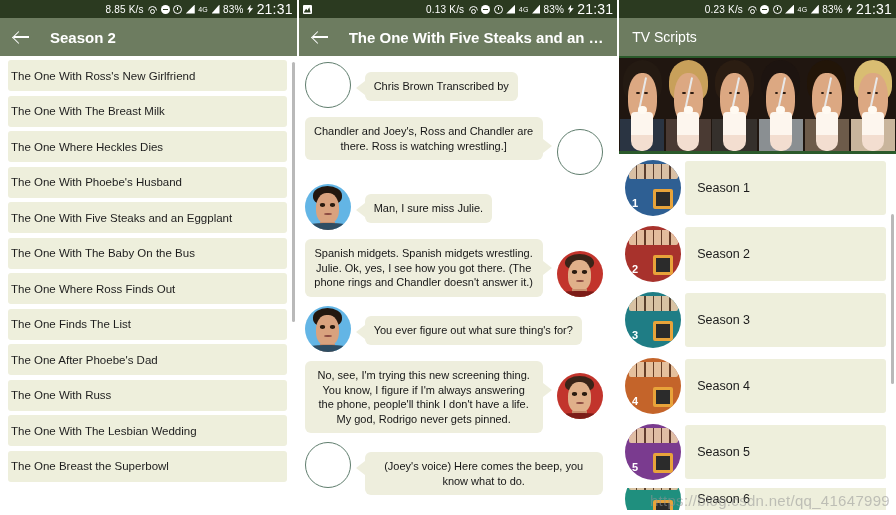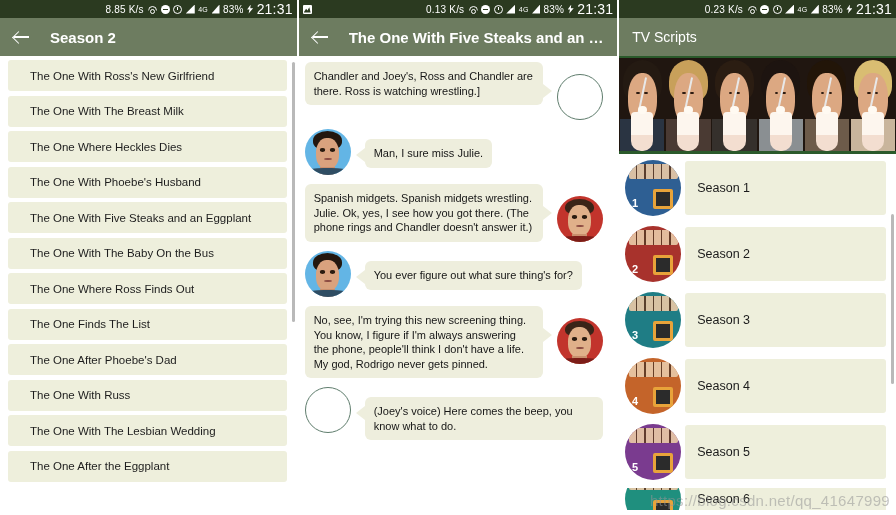--- a/index.html
+++ b/index.html
@@ -7,21 +7,21 @@
     width: 896px; height: 515px;
     background: #ffffff;
     font-family: "Liberation Sans", sans-serif;
     overflow: hidden;
   }
   .screen { position: relative; width: 896px; height: 515px; display: flex; background:#ffffff; }
 
   
   .panel { position: relative; height: 515px; background: #000000; overflow: hidden; }
   .panel-1 { width: 298px; }
-  .panel-2 { width: 320px; }
+  .panel-2 { width: 320px; text-align: center; }
   .panel-3 { width: 278px; }
 
   
   .statusbar {
     height: 18px; background: #2b3a20; color: #ffffff;
     display: flex; align-items: center; font-size: 10px;
     padding: 0 4px; letter-spacing: .2px; white-space: nowrap;
   }
   .sb-left { display:flex; align-items:center; gap:3px; }
   .sb-spacer { flex: 1 1 auto; }
@@ -69,21 +69,21 @@
   .appbar-title {
     font-size: 15px; font-weight: bold; margin-left: 16px;
     white-space: nowrap; overflow: hidden; text-overflow: ellipsis;
   }
   .appbar-title.no-back { margin-left: 3px; font-weight: normal; font-size:14px; }
 
   
   .ep-list { position:relative; height: calc(515px - 56px); overflow: hidden; padding-top: 4px; background:#fff; }
   .ep-item {
     margin: 0 10px 4.5px 8px; height: 31px; background: #eeefdc; border-radius: 3px;
-    display: flex; align-items: center; padding: 0 22px; cursor: pointer;
+    display: flex; align-items: center; padding: 0 3px; cursor: pointer;
   }
   .ep-item span { font-size: 11.5px; color: #1d1d1d; }
 
   .scrollbar {
     position: absolute; top: 6px; right: 2px; width: 3px; background: #b9b9b9;
     border-radius: 2px;
   }
 
   
   .chat { position: relative; height: calc(515px - 56px); overflow: hidden; padding: 6px 6px 0 6px; background:#fff; }
@@ -248,21 +248,21 @@
           <div class="ep-item">
             <span>The One After Phoebe's Dad</span>
           </div>
           <div class="ep-item">
             <span>The One With Russ</span>
           </div>
           <div class="ep-item">
             <span>The One With The Lesbian Wedding</span>
           </div>
           <div class="ep-item">
-            <span>The One After the Eggplant</span>
+            <span>The One Breast the Superbowl</span>
           </div>
         </div>
       <div class="scrollbar" style="height:260px;"></div>
     </div>
   </div>
 
   <div class="divider"></div>
 
   <div class="panel panel-2">
     <div class="statusbar">
@@ -282,20 +282,24 @@
         <span class="ico-bolt"></span>
         <span class="sb-time">21:31</span>
       </div>
     </div>
     <div class="appbar">
       <div class="back-arrow"></div>
       <div class="appbar-title">The One With Five Steaks and an E...</div>
     </div>
     <div class="chat">
       <div id="chat-rows">
+          <div class="msg left">
+            <div class="avatar empty"></div>
+            <div class="bubble"><span>Chris Brown Transcribed by</span></div>
+          </div>
           <div class="msg right">
             <div class="bubble"><span>Chandler and Joey's, Ross and Chandler are there. Ross is watching wrestling.]</span></div>
             <div class="avatar empty"></div>
           </div>
           <div class="msg left">
             <div class="avatar">
               <div class="face ross">
                 <div class="bg"></div>
                 <div class="hair"></div>
                 <div class="skin"></div>

